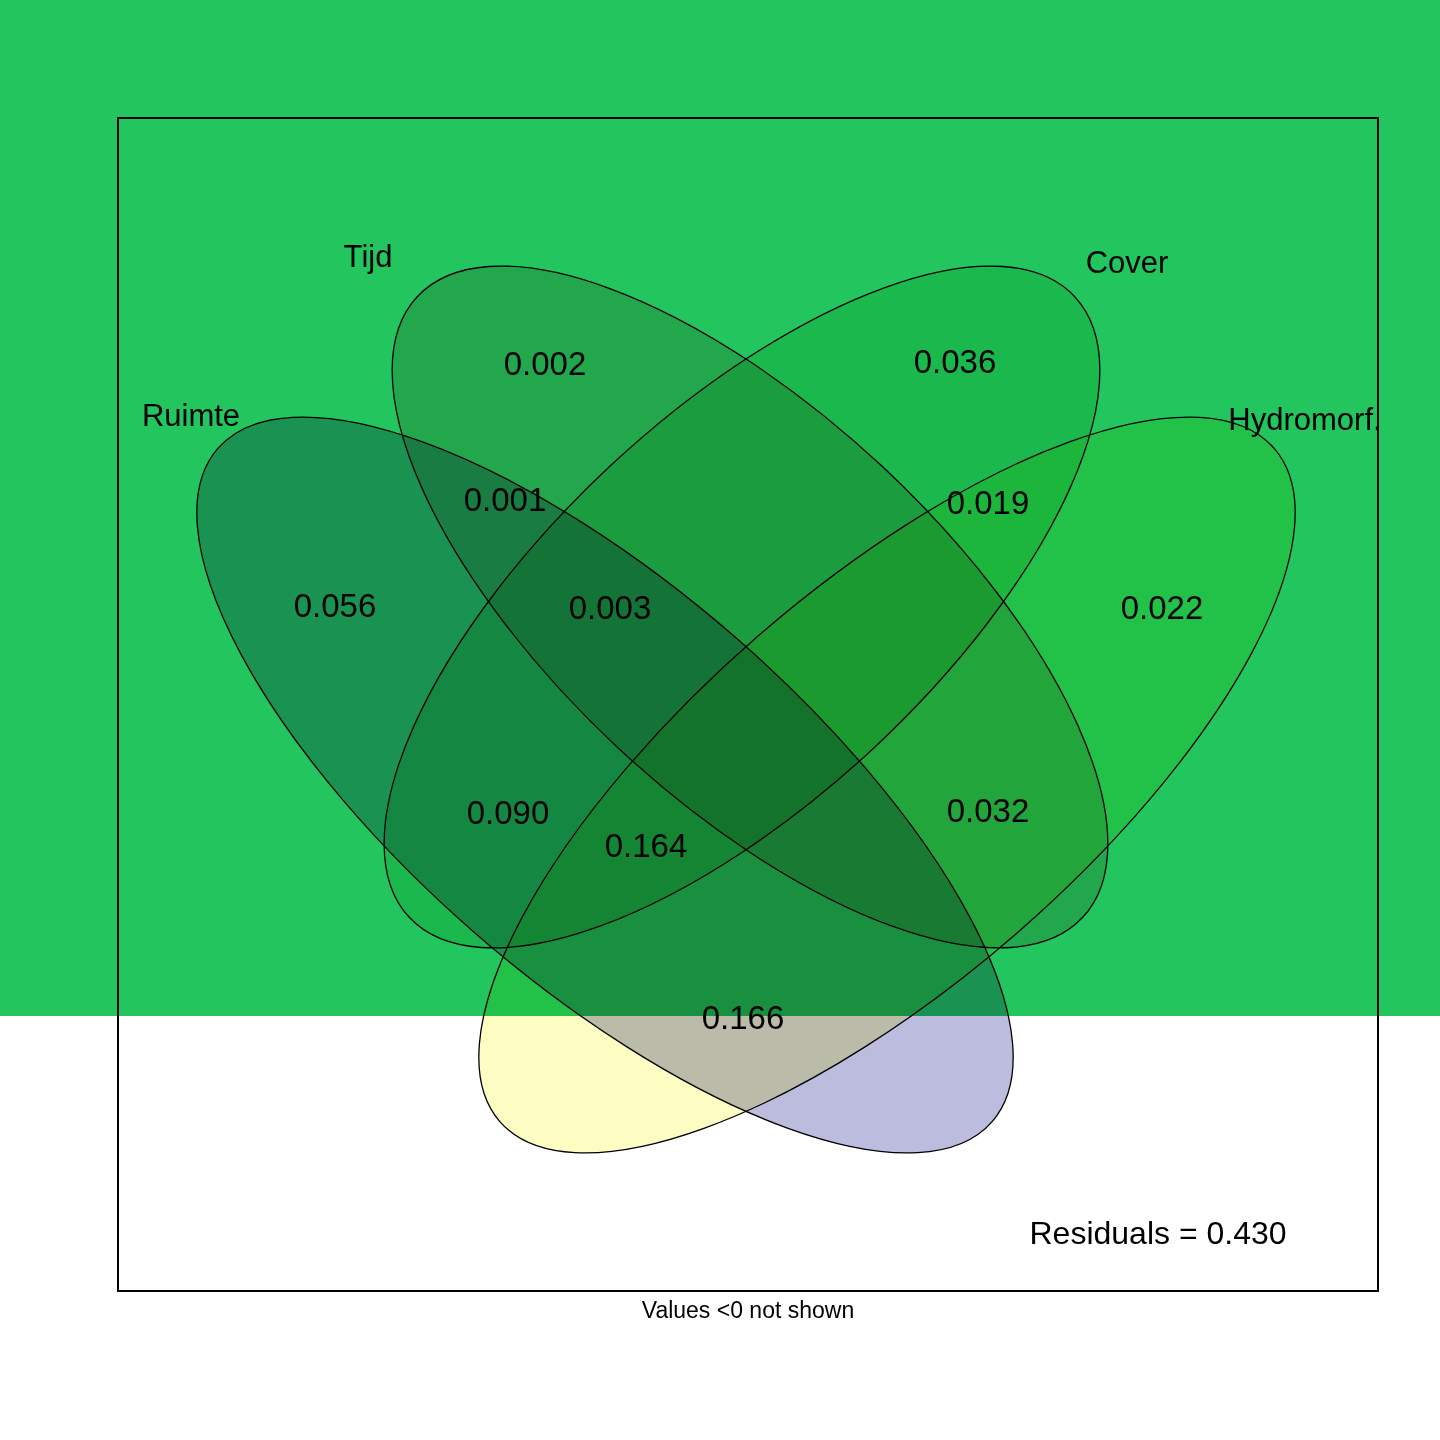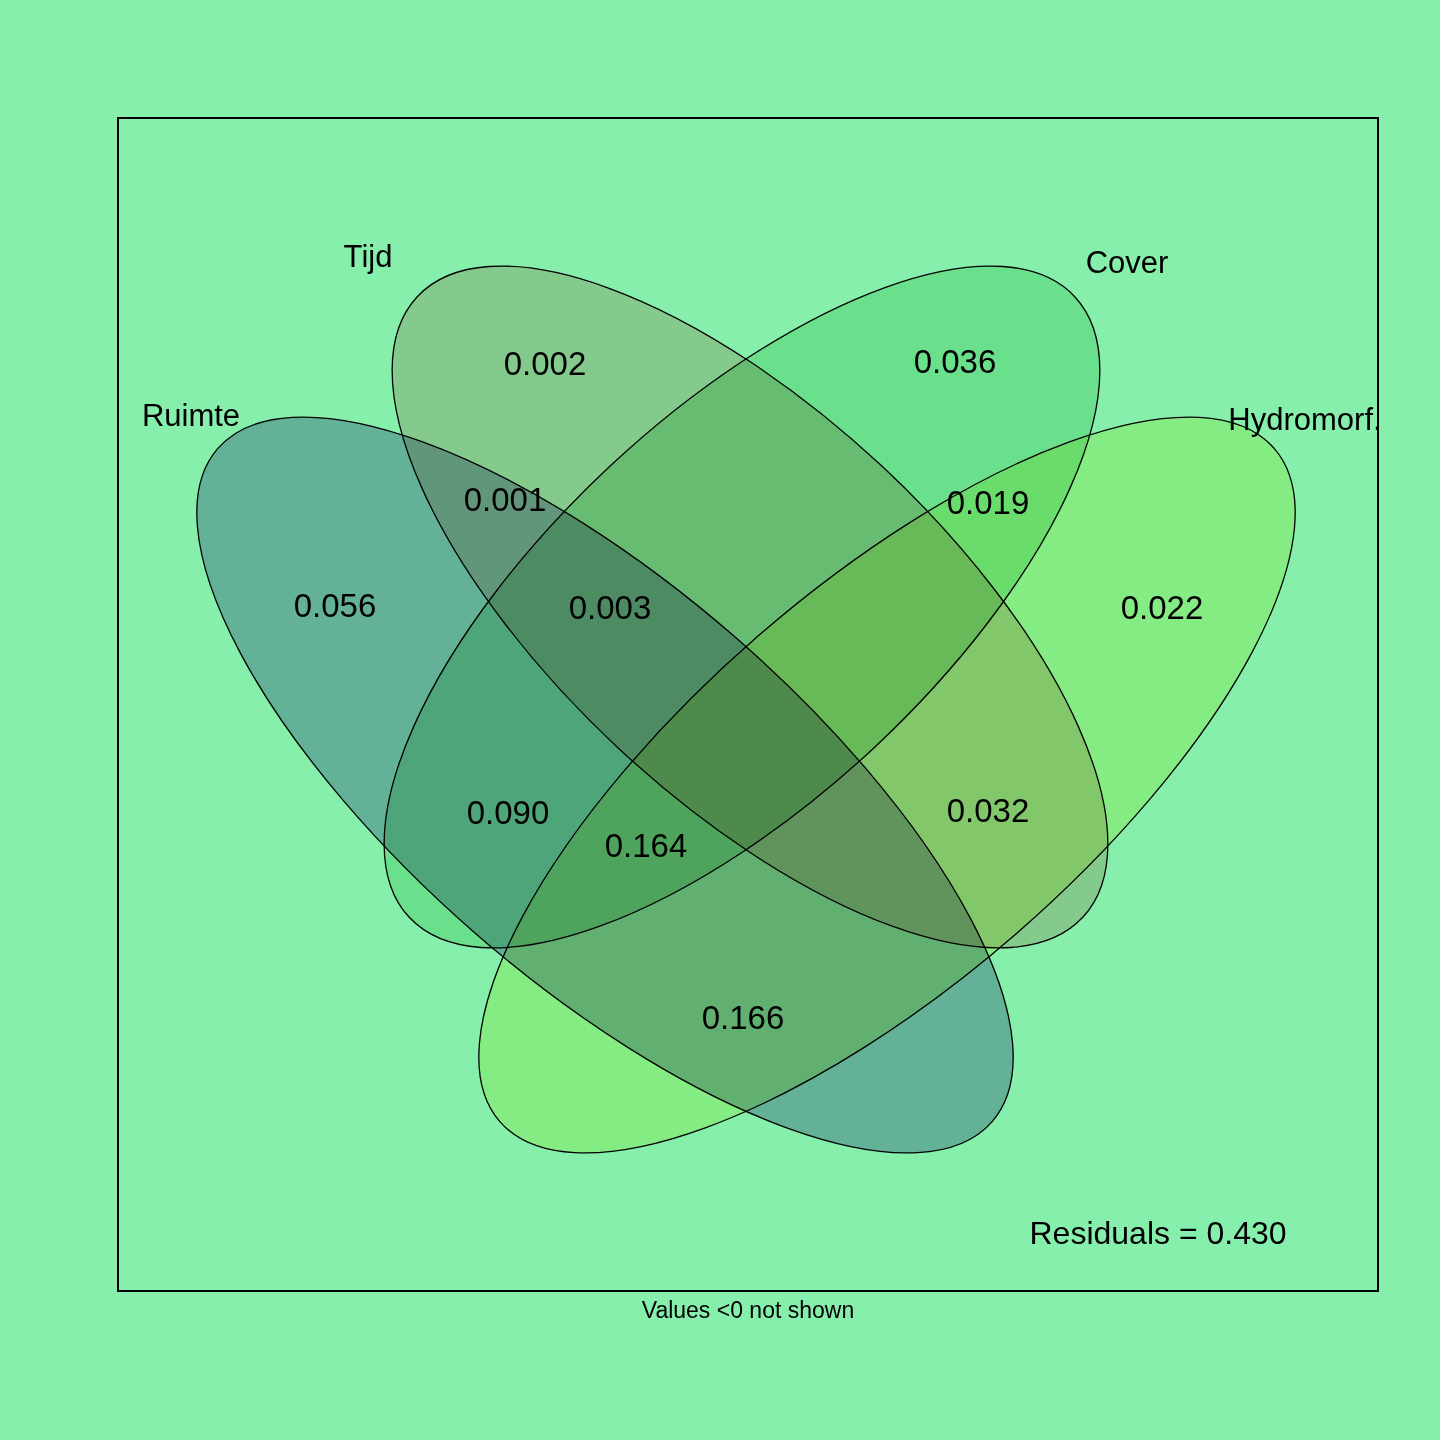--- a/index.html
+++ b/index.html
@@ -6,23 +6,23 @@
     margin: 0;
     padding: 0;
     background: #ffffff;
     width: 1440px;
     height: 1440px;
     font-family: "Liberation Sans", sans-serif;
   }
   .stage {
     position: relative;
     width: 1440px;
-    height: 1440px;
+    height: 1016px;
     isolation: isolate;
-    background: #86efac;
+    background: #22c55e;
   }
   svg { display: block; }
   .venn-ellipse {
     mix-blend-mode: multiply;
     stroke: #000000;
     stroke-width: 1.3;
   }
   .region-value {
     font-size: 33px;
     fill: #000000;

